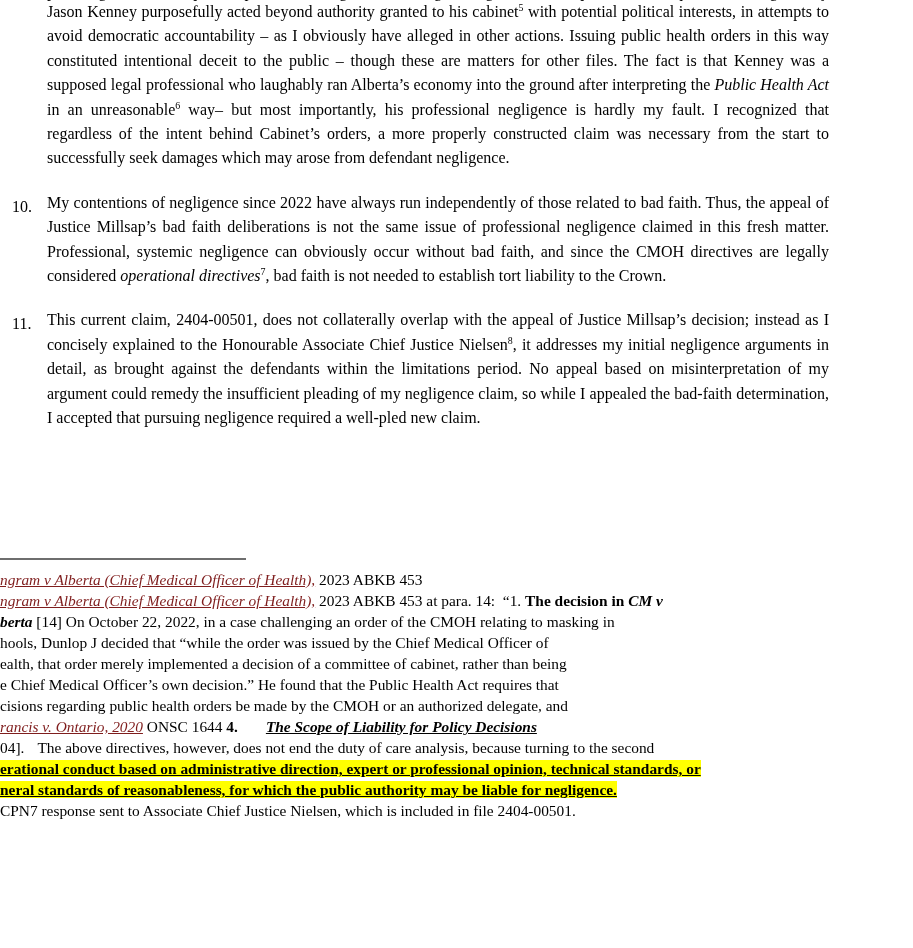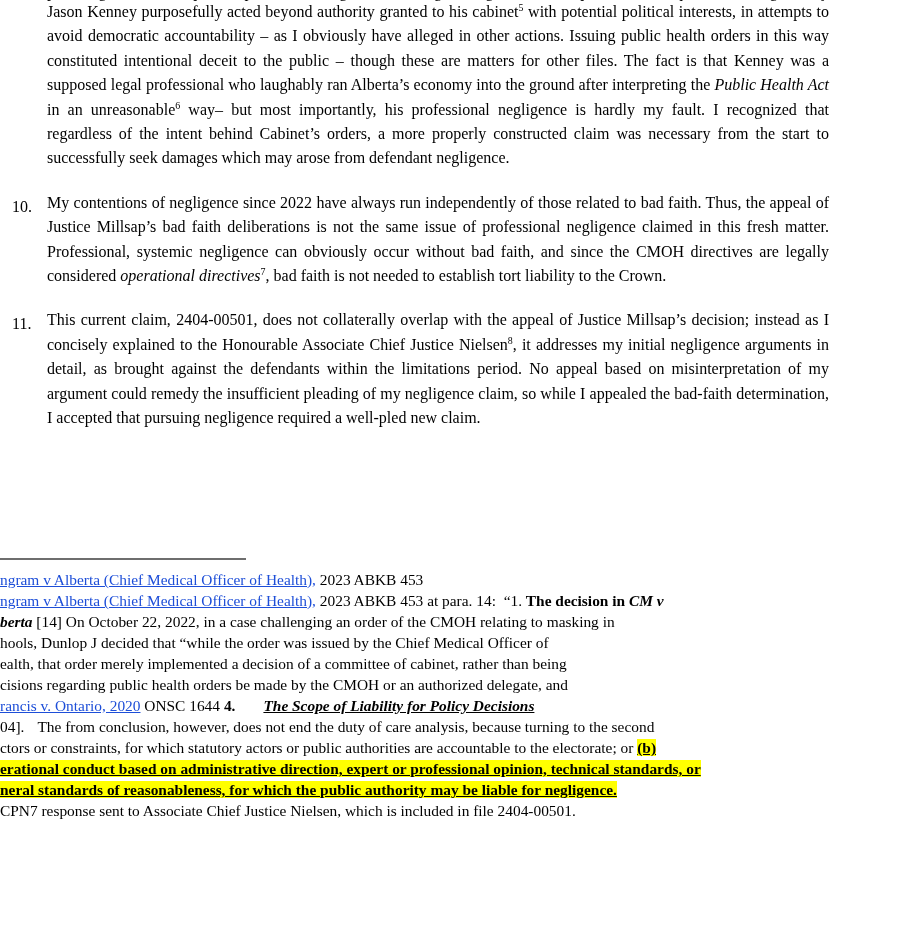--- a/index.html
+++ b/index.html
@@ -27,21 +27,21 @@
   .para{position:relative;text-align:justify;margin:0 0 20px 0;}
   .pnum{position:absolute;left:-35px;top:4px;}
   .seg{white-space:pre-wrap;}
   .fline .seg{white-space:pre;}
   .i{font-style:italic;}
   .b{font-weight:bold;}
   .bi{font-weight:bold;font-style:italic;margin-top:40px;}
   .bu{font-weight:bold;text-decoration:underline;font-style:italic;}
   .hbu{font-weight:bold;text-decoration:underline;background:#FFFF00;}
   .hbui{font-weight:bold;font-style:italic;text-decoration:underline;background:#FFFF00;}
-  .link{color:#1d4ed8;text-decoration:underline;cursor:pointer;}
+  .link{color:#7f1d1d;font-style:italic;text-decoration:underline;cursor:pointer;}
   .sup{vertical-align:super;font-size:0.62em;line-height:0;}
   .tab{display:inline-block;width:28px;}
   .tab2{display:inline-block;width:13px;}
   
   .footnotes{
     position:absolute;left:0;top:558px;width:913px;
     font-size:15.4px;line-height:21px;
   }
   .fsep{width:246px;height:2px;background:#6e6e6e;margin:0 0 9px 0;}
   .fline{white-space:pre;}
@@ -72,23 +72,23 @@
   </div>
 
   <div class="footnotes">
     <div class="fsep"></div>
     <div>
         <div class="fline "><span class="seg link">ngram v Alberta (Chief Medical Officer of Health),</span><span class="seg "> 2023 ABKB 453</span></div>
         <div class="fline "><span class="seg link">ngram v Alberta (Chief Medical Officer of Health),</span><span class="seg "> 2023 ABKB 453 at para. 14:  “1. </span><span class="seg b">The decision in </span><span class="seg bi">CM v</span></div>
         <div class="fline "><span class="seg bi">berta</span><span class="seg "> [14] On October 22, 2022, in a case challenging an order of the CMOH relating to masking in</span></div>
         <div class="fline "><span class="seg ">hools, Dunlop J decided that “while the order was issued by the Chief Medical Officer of</span></div>
         <div class="fline "><span class="seg ">ealth, that order merely implemented a decision of a committee of cabinet, rather than being</span></div>
+        <div class="fline "><span class="seg ">e Chief Medical Officer’s own decision.” He found that the Public Health Act requires that</span></div>
         <div class="fline "><span class="seg ">cisions regarding public health orders be made by the CMOH or an authorized delegate, and</span></div>
         <div class="fline "><span class="seg link">rancis v. Ontario, 2020</span><span class="seg "> ONSC 1644 </span><span class="seg b">4.</span><span class="seg tab"></span><span class="seg bu">The Scope of Liability for Policy Decisions</span></div>
-        <div class="fline "><span class="seg ">04].</span><span class="seg tab2"></span><span class="seg ">The from conclusion, however, does not end the duty of care analysis, because turning to the second</span></div>
-        <div class="fline "><span class="seg ">ctors or constraints, for which statutory actors or public authorities are accountable to the electorate; or </span><span class="seg hbu">(b)</span></div>
+        <div class="fline "><span class="seg ">04].</span><span class="seg tab2"></span><span class="seg ">The above directives, however, does not end the duty of care analysis, because turning to the second</span></div>
         <div class="fline "><span class="seg hbu">erational conduct based on administrative direction, expert or professional opinion, technical standards, or</span></div>
         <div class="fline "><span class="seg hbu">neral standards of reasonableness, for which the public authority may be liable for negligence.</span></div>
         <div class="fline "><span class="seg ">CPN7 response sent to Associate Chief Justice Nielsen, which is included in file 2404-00501.</span></div>
       </div>
   </div>
 
 </div>
 
 </body></html>

